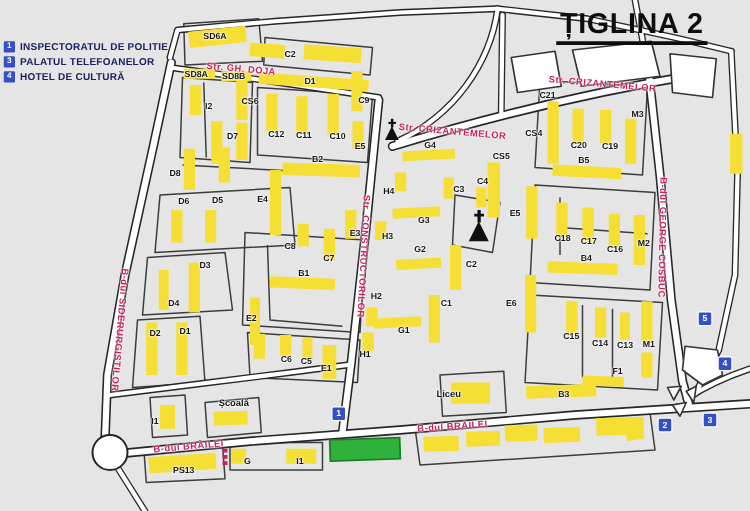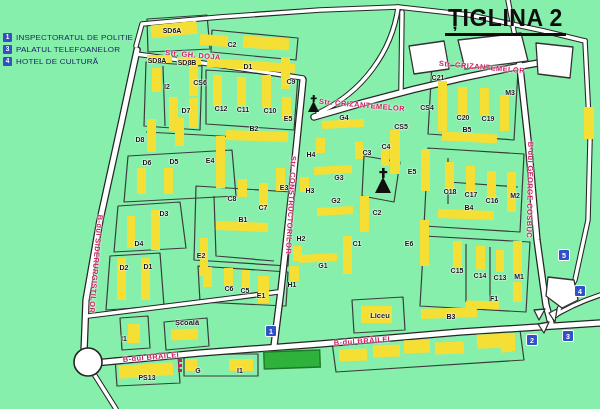--- a/index.html
+++ b/index.html
@@ -1,16 +1,16 @@
 <!DOCTYPE html>
 <html><head>
 <meta charset="utf-8">
 <style>
   html,body{margin:0;padding:0;background:#fff}
-  .stage{position:relative;width:600px;height:409px;background:#86efac;overflow:hidden;
+  .stage{position:relative;width:600px;height:409px;background:#e5e5e5;overflow:hidden;
          font-family:"Liberation Sans",sans-serif}
   .stage svg{position:absolute;left:0;top:0}
   .rb{fill:none;stroke:#262626;stroke-width:7.5;stroke-linecap:round;stroke-linejoin:round}
   .rw{fill:none;stroke:#ffffff;stroke-width:5;stroke-linecap:round;stroke-linejoin:round}
   .rbt{fill:none;stroke:#262626;stroke-width:5.5;stroke-linecap:round;stroke-linejoin:round}
   .rwt{fill:none;stroke:#ffffff;stroke-width:3.4;stroke-linecap:round;stroke-linejoin:round}
   .ct{fill:none;stroke:#3c3c3c;stroke-width:1.2;stroke-linejoin:round}
   .wb{fill:#ffffff;stroke:#333;stroke-width:1.3;stroke-linejoin:round}
   .bb{fill:#f6df35}
   .blk{position:absolute;transform:translate(-50%,-50%);font-size:7px;font-weight:bold;color:#141414;
@@ -20,21 +20,21 @@
       letter-spacing:.4px;z-index:4;transform-origin:center;text-shadow:0 0 2px #fff,0 0 2px #fff}
   .mk{display:inline-flex;align-items:center;justify-content:center;width:10px;height:10px;
       background:#3350c6;color:#fff;font-size:7px;font-weight:bold;border-radius:1px;line-height:1}
   .mkm{position:absolute;transform:translate(-50%,-50%);z-index:6;box-shadow:0 0 0 1px #fff}
   .title{position:absolute;left:445px;top:5px;font-size:23px;font-weight:800;letter-spacing:.5px;
          color:#0d0d0d;border-bottom:3px solid #0d0d0d;padding:0 3px 1px 3px;z-index:6}
   .legend{position:absolute;left:3px;top:33px;z-index:6}
   .lg-title{font-size:13px;font-weight:800;color:#e81717;letter-spacing:1.2px;margin:0 0 11px 18px}
   .lg-item{display:flex;align-items:center;gap:4px;margin-bottom:3px}
   .lg-mk{width:9px;height:9px;font-size:6.5px;flex:none}
-  .lg-label{font-size:8px;font-weight:normal;color:#1c2261;letter-spacing:.2px;white-space:nowrap}
+  .lg-label{font-size:8px;font-weight:bold;color:#1c2261;letter-spacing:.2px;white-space:nowrap}
 </style>
 </head>
 <body>
 
 <div class="stage">
 
 <svg width="600" height="409" viewBox="0 0 600 409">
 
   <g>
     <path class="ct" d="M147,19 L207,15 L210,49 L148,52 Z"></path>
@@ -305,21 +305,21 @@
 <span class="blk" style="left:500px;top:277px">C13</span>
 <span class="blk" style="left:519px;top:276px">M1</span>
 <span class="blk" style="left:494px;top:298px">F1</span>
 <span class="blk" style="left:451px;top:316px">B3</span>
 <span class="blk" style="left:147px;top:377px">PS13</span>
 <span class="blk" style="left:198px;top:370px">G</span>
 <span class="blk" style="left:240px;top:370px">I1</span>
 <span class="blk" style="left:124px;top:338px">I1</span>
 
 <span class="blk lmk" style="left:187px;top:322px">Școală</span>
-<span class="blk lmk" style="left:380px;top:315px">Liceu</span>
+<span class="blk lmk" style="left:359px;top:315px">Liceu</span>
 
 <div class="mk mkm" style="left:271px;top:331px">1</div>
 <div class="mk mkm" style="left:532px;top:340px">2</div>
 <div class="mk mkm" style="left:568px;top:336px">3</div>
 <div class="mk mkm" style="left:580px;top:291px">4</div>
 <div class="mk mkm" style="left:564px;top:255px">5</div>
 
 </div>
 
 </body></html>

